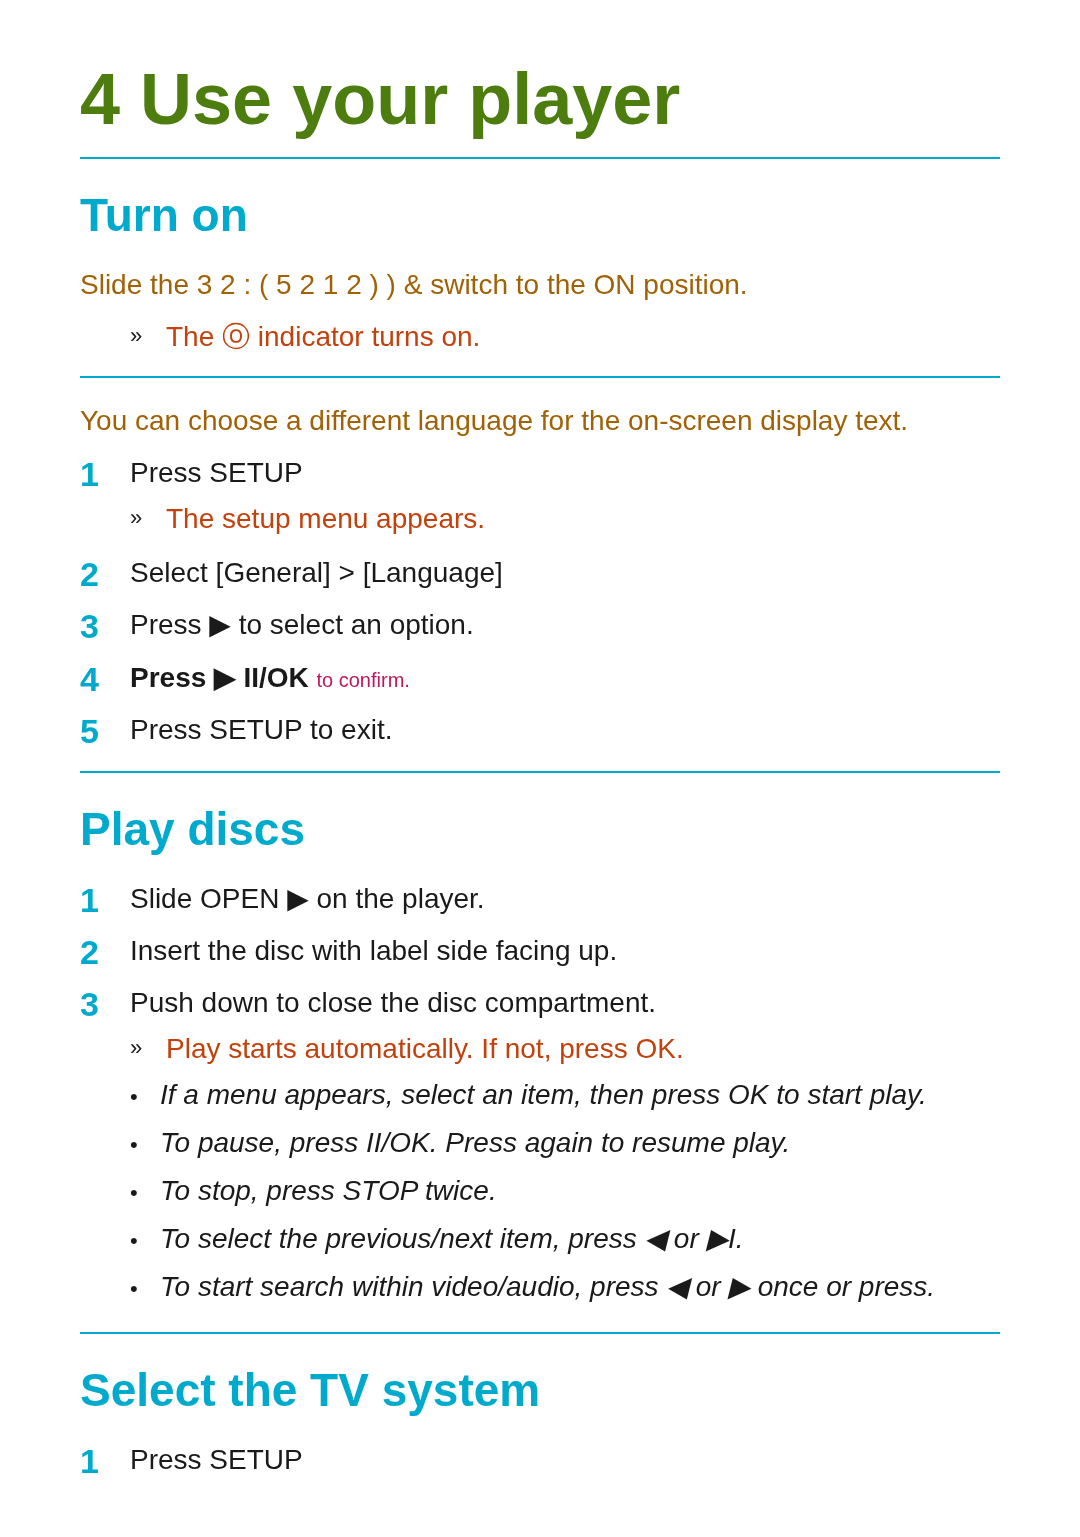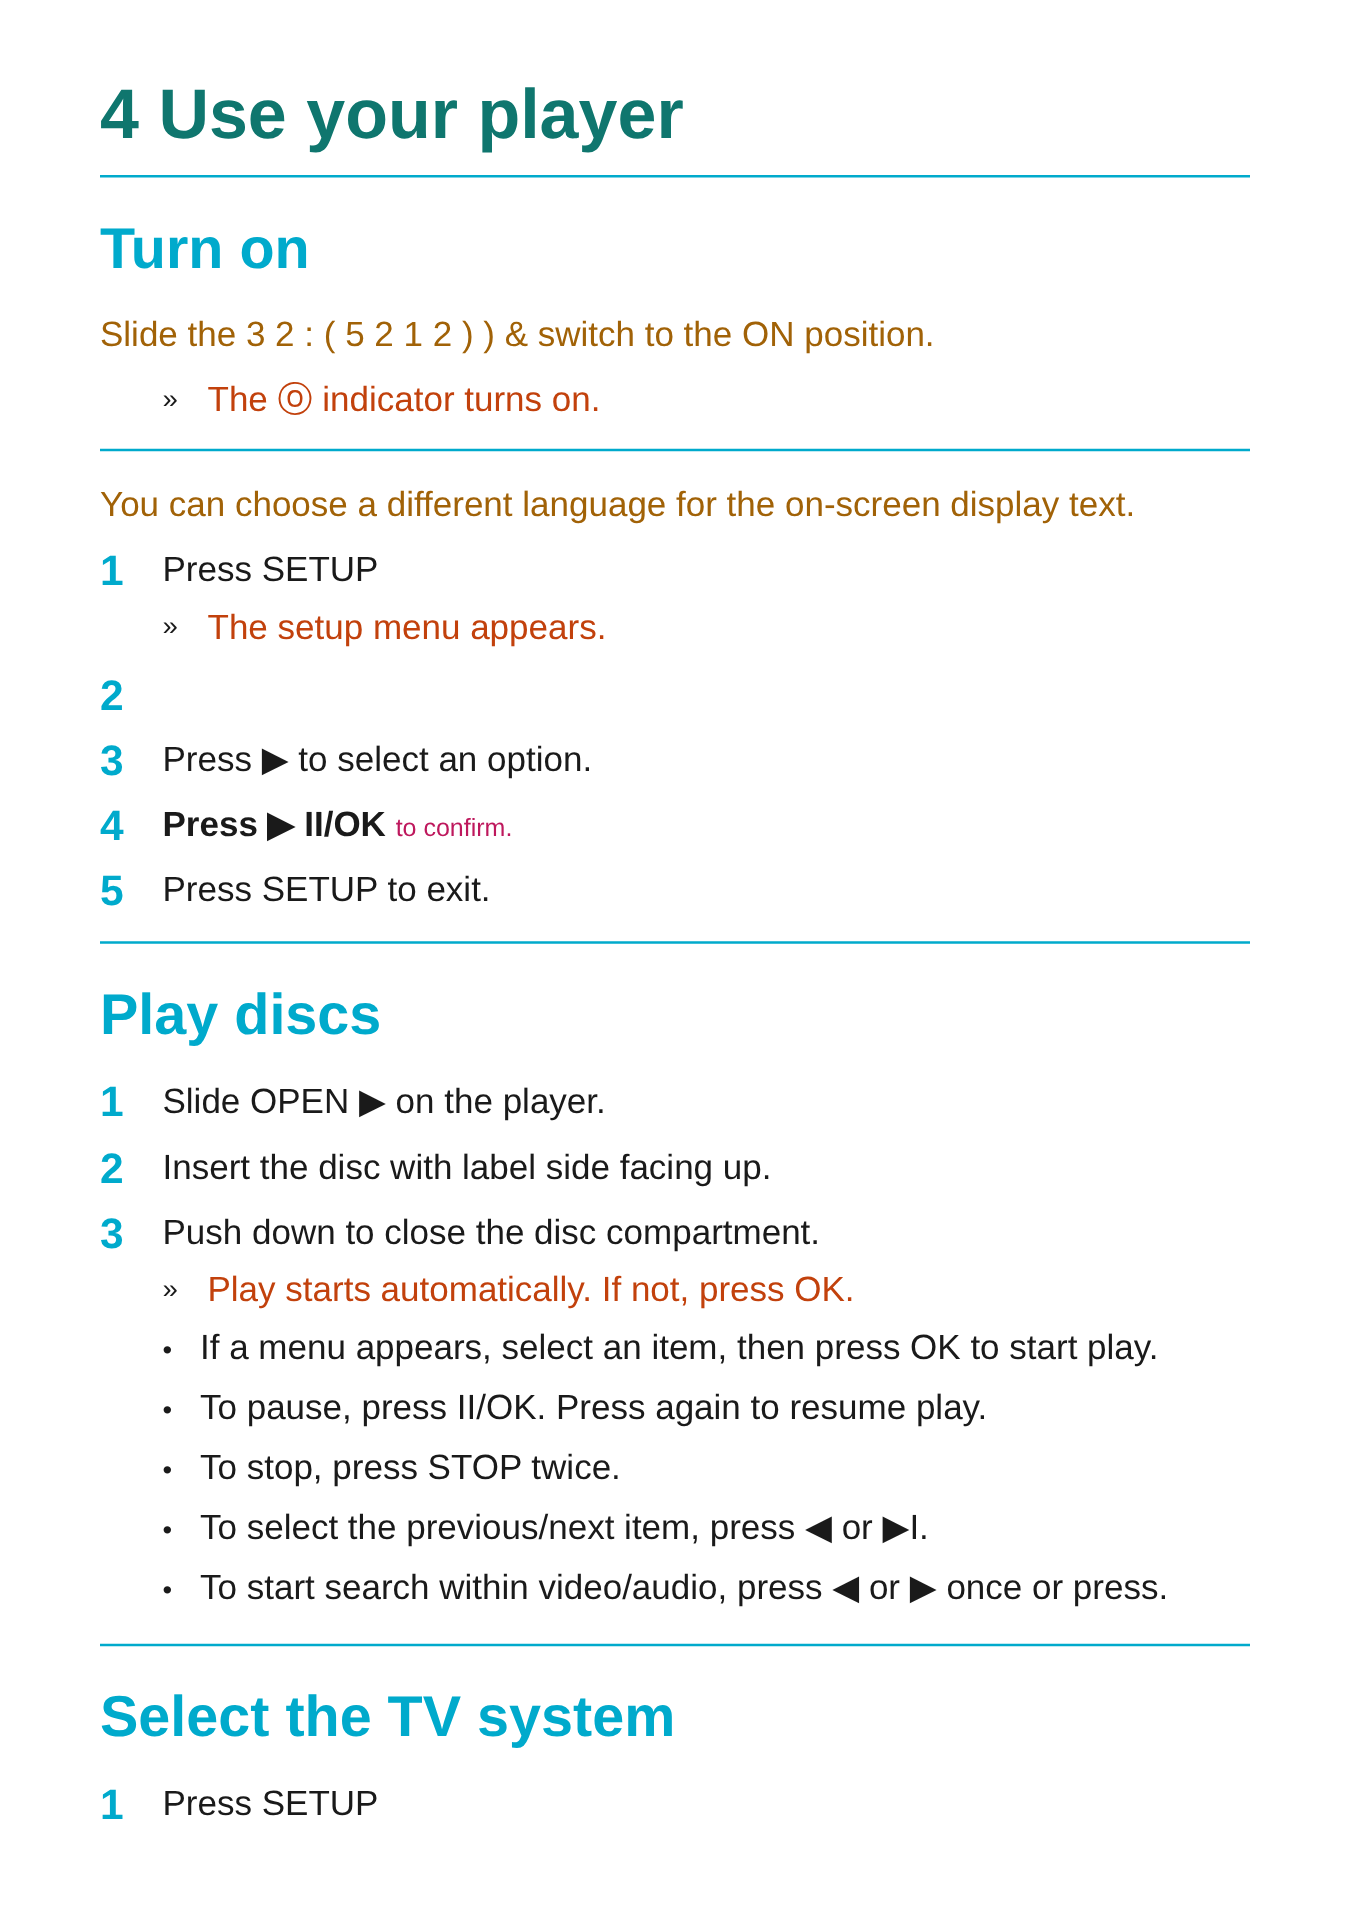--- a/index.html
+++ b/index.html
@@ -13,23 +13,23 @@
       font-family: Arial, Helvetica, sans-serif;
       width: 1080px;
       min-height: 1537px;
       padding: 60px 80px 60px 80px;
       color: #1a1a1a;
       font-size: 28px;
       line-height: 1.5;
     }
 
     .page-title {
-      font-size: 56px;
-      font-weight: bold;
-      color: #0f766e;
+      font-size: 72px;
+      font-weight: bold;
+      color: #4d7c0f;
       margin-bottom: 12px;
       line-height: 1.1;
     }
 
     .section-divider {
       border: none;
       border-top: 2.5px solid #00aacc;
       margin: 18px 0 22px 0;
     }
 
@@ -112,20 +112,21 @@
       color: #1a1a1a;
       font-size: 22px;
       margin-top: 6px;
     }
 
     .dot-text {
       flex: 1;
       font-size: 28px;
       color: #1a1a1a;
       line-height: 1.5;
+      font-style: italic;
     }
 
     .bold-inline {
       font-weight: bold;
     }
 
     .small-text {
       font-size: 20px;
       color: #be185d;
     }
@@ -157,20 +158,21 @@
         <span>Press SETUP</span>
         <div class="sub-bullet" style="margin-left:0; margin-top:4px;">
           <span class="sub-bullet-sym">»</span>
           <span class="sub-bullet-text">The setup menu appears.</span>
         </div>
       </div>
     </div>
 
     <div class="numbered-item">
       <span class="num">2</span>
+      <span class="num-text">Select [General] &gt; [Language]</span>
     </div>
 
     <div class="numbered-item">
       <span class="num">3</span>
       <span class="num-text">Press ▶ to select an option.</span>
     </div>
 
     <div class="numbered-item">
       <span class="num">4</span>
       <span class="num-text">

